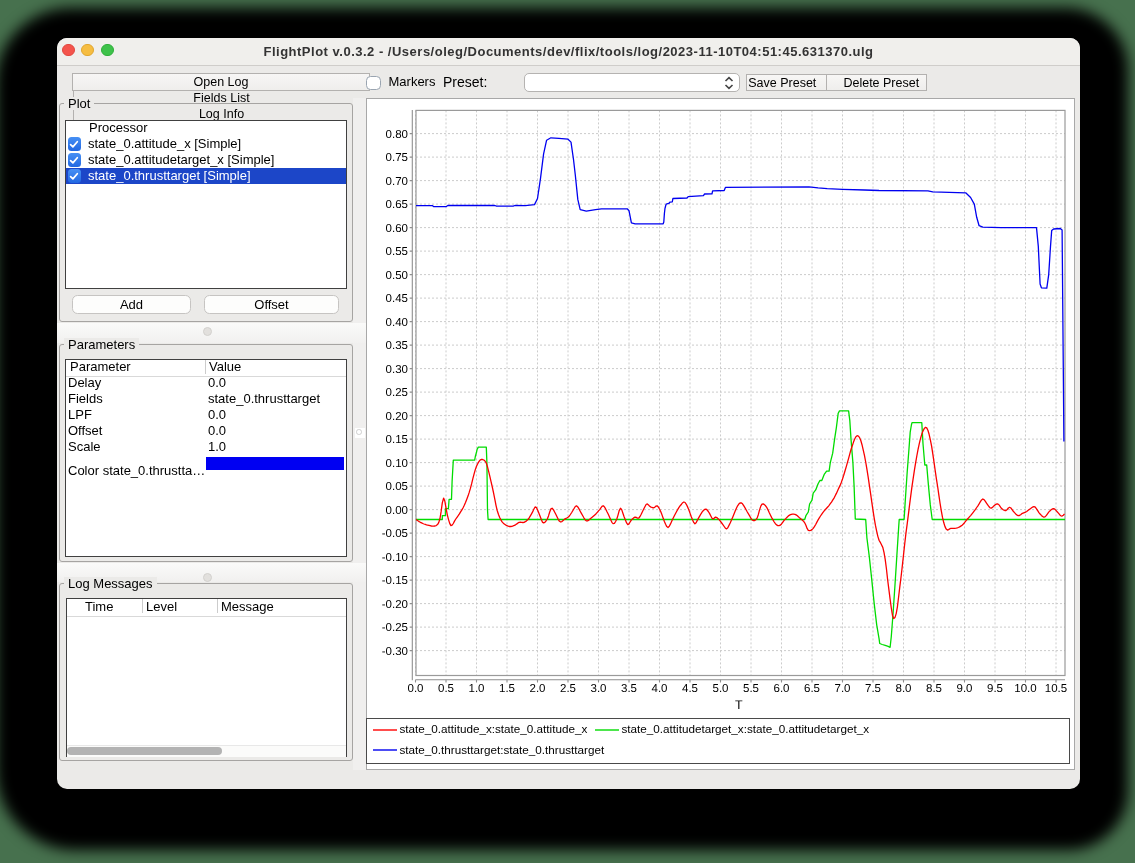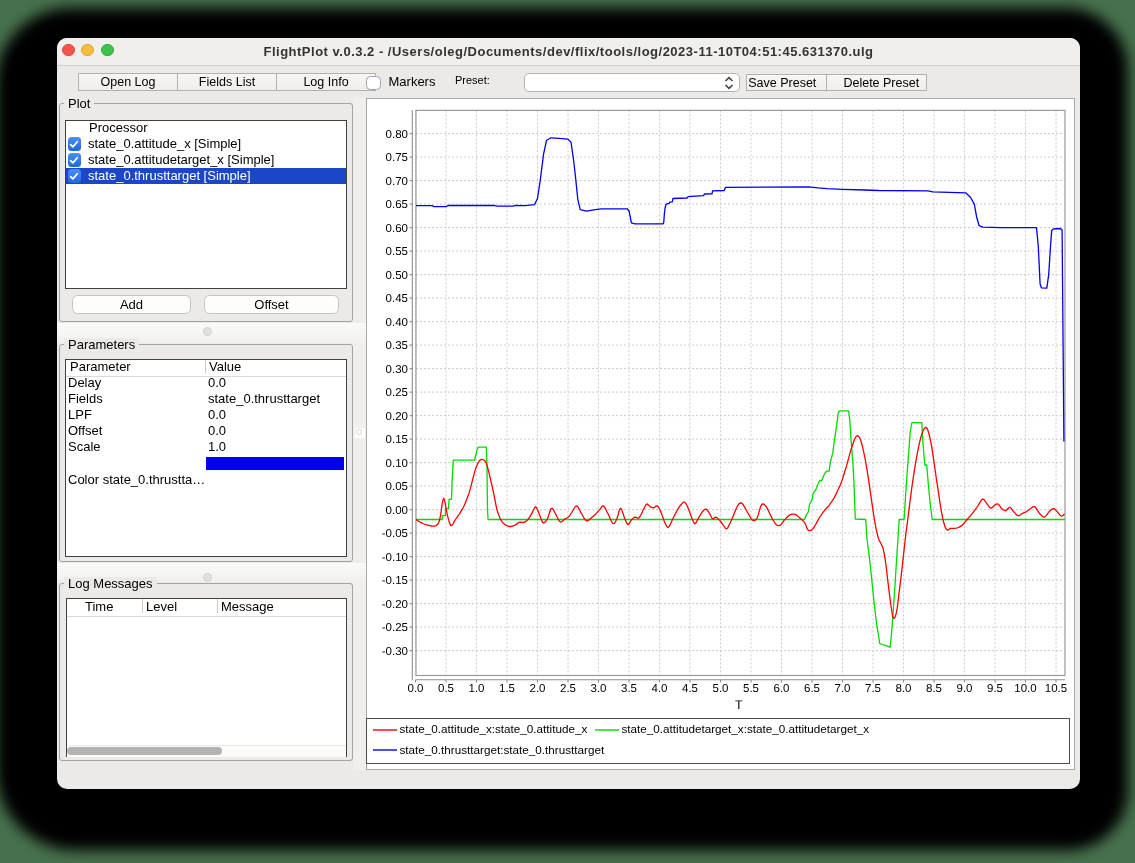--- a/index.html
+++ b/index.html
@@ -14,24 +14,24 @@
 .tl{position:absolute;top:5.8px;width:12.4px;height:12.4px;border-radius:50%;}
 #tl-r{left:5.3px;background:#f4544c;border:0.5px solid #e0483f;}
 #tl-y{left:24.4px;background:#f6bd41;border:0.5px solid #e0a62f;}
 #tl-g{left:44.3px;background:#3ec24a;border:0.5px solid #2fae3a;}
 #title{left:0;top:0;width:1023px;height:28px;line-height:28px;text-align:center;
   font-size:13px;font-weight:bold;color:#333;letter-spacing:0.5px;}
 
 .segbtns{background:linear-gradient(#f7f6f5,#efeeec);border:1px solid #b3b1af;display:flex;}
 .segbtns div{flex:1;text-align:center;font-size:12.5px;color:#000;line-height:16px;border-left:1px solid #b3b1af;}
 .segbtns div:first-child{border-left:none;}
-#tb1{left:21px;top:35px;width:298px;height:18px;}
+#tb1{left:15px;top:35px;width:298px;height:18px;flex-direction:column;}
 #cbx{left:309.3px;top:37.5px;width:15px;height:14px;background:#fff;border:1.4px solid #9aa5b1;border-radius:4.5px;}
 #lbl-markers{left:331.5px;top:36px;font-size:13px;color:#000;}
-#lbl-preset{left:398px;top:36px;font-size:11px;color:#000;text-align:right;}
+#lbl-preset{left:386px;top:36px;font-size:14px;color:#000;text-align:right;}
 #combo{left:466.5px;top:35px;width:216.5px;height:18.5px;background:#fff;border:1px solid #b5b3b1;border-radius:5px;}
 #combo svg{position:absolute;right:3px;top:1px;}
 #tb2{left:688.8px;top:36px;width:181px;height:16.5px;gap:8px;}
 
 .grp{border:1px solid #a6a4a2;border-radius:3px;}
 .grplabel{position:absolute;font-size:13px;color:#000;background:#ebeae8;padding:0 4px;line-height:13px;}
 .tbl{position:absolute;background:#fff;border:1px solid #404040;}
 .rowtext{position:absolute;font-size:13px;color:#000;white-space:pre;line-height:16px;height:16px;}
 .ckb{position:absolute;width:13.5px;height:13.5px;border-radius:3.5px;
   background:linear-gradient(#4790f4,#2268e2);}
@@ -109,21 +109,21 @@
   <div class="rowtext" style="left:11px;top:337px;">Delay</div>
     <div class="rowtext" style="left:151px;top:337px;">0.0</div>
   <div class="rowtext" style="left:11px;top:353px;">Fields</div>
     <div class="rowtext" style="left:151px;top:353px;">state_0.thrusttarget</div>
   <div class="rowtext" style="left:11px;top:369px;">LPF</div>
     <div class="rowtext" style="left:151px;top:369px;">0.0</div>
   <div class="rowtext" style="left:11px;top:385px;">Offset</div>
     <div class="rowtext" style="left:151px;top:385px;">0.0</div>
   <div class="rowtext" style="left:11px;top:401px;">Scale</div>
     <div class="rowtext" style="left:151px;top:401px;">1.0</div>
-  <div class="rowtext" style="left:11px;top:434px;text-align:right;">Color state_0.thrustta…</div>
+  <div class="rowtext" style="left:11px;top:425px;text-align:right;">Color state_0.thrustta…</div>
   <div class="abs" style="left:148.5px;top:418.5px;width:138.5px;height:13.5px;background:#0000f2;"></div>
   <div class="dot" style="left:145.5px;top:534.5px;"></div>
 
   <div class="abs grp" style="left:1.5px;top:545px;width:294px;height:178px;"></div>
   <div class="grplabel" style="left:7px;top:539px;">Log Messages</div>
   <div class="tbl" style="left:9px;top:560px;width:281px;height:159px;"></div>
   <div class="rowtext" style="left:28px;top:560.5px;text-align:right;">Time</div>
   <div class="rowtext" style="left:89px;top:560.5px;">Level</div>
   <div class="rowtext" style="left:164px;top:560.5px;">Message</div>
   <div class="hdrsep" style="left:84.5px;top:561px;height:14px;"></div>

